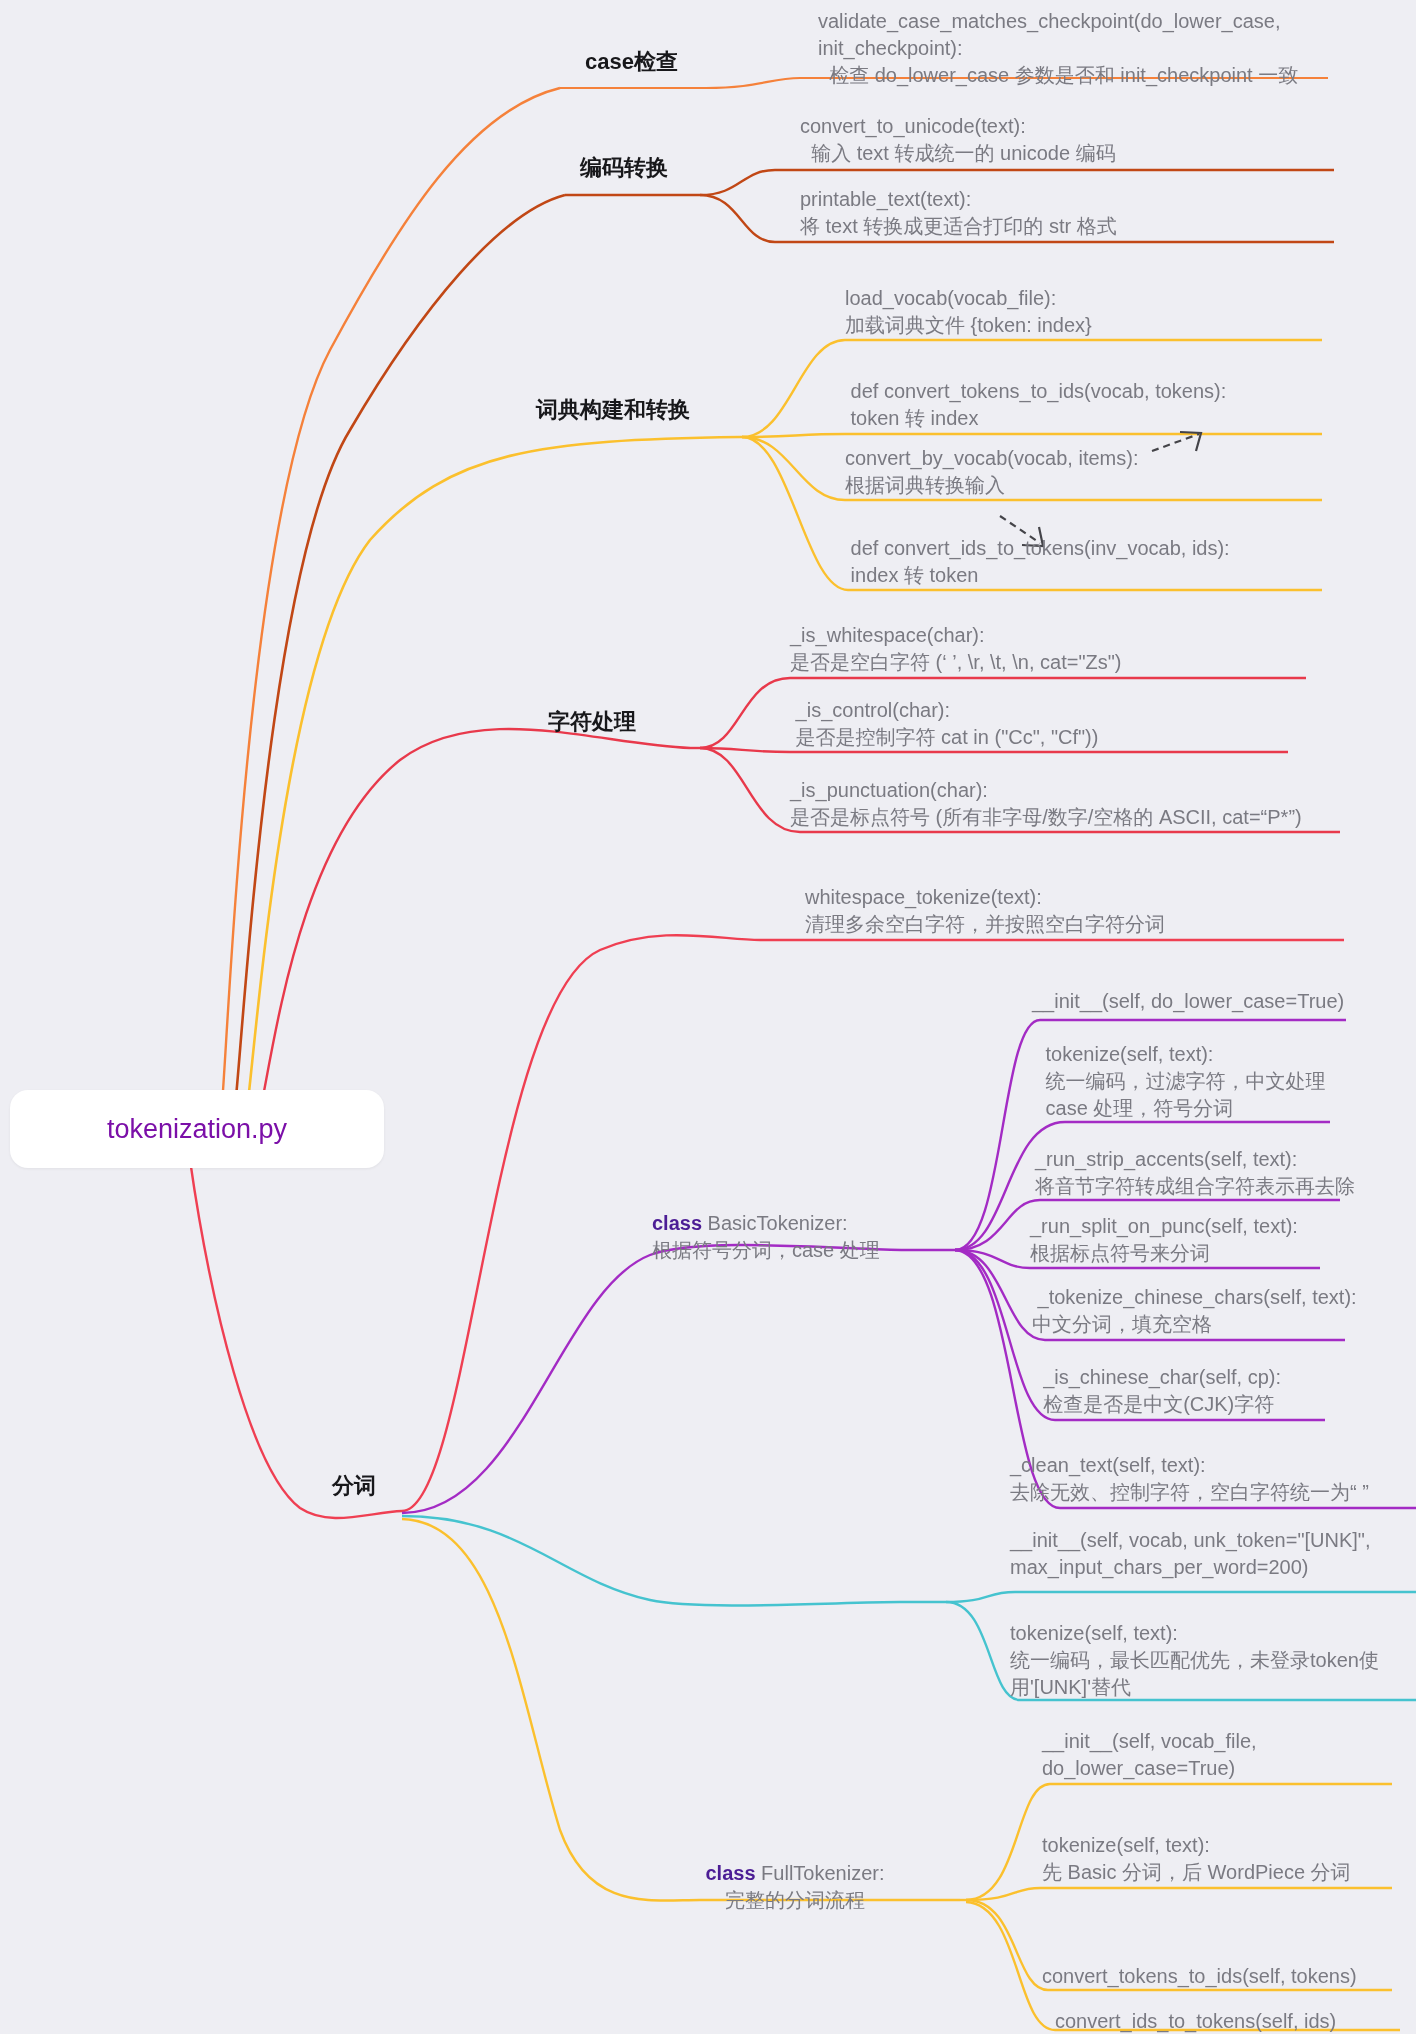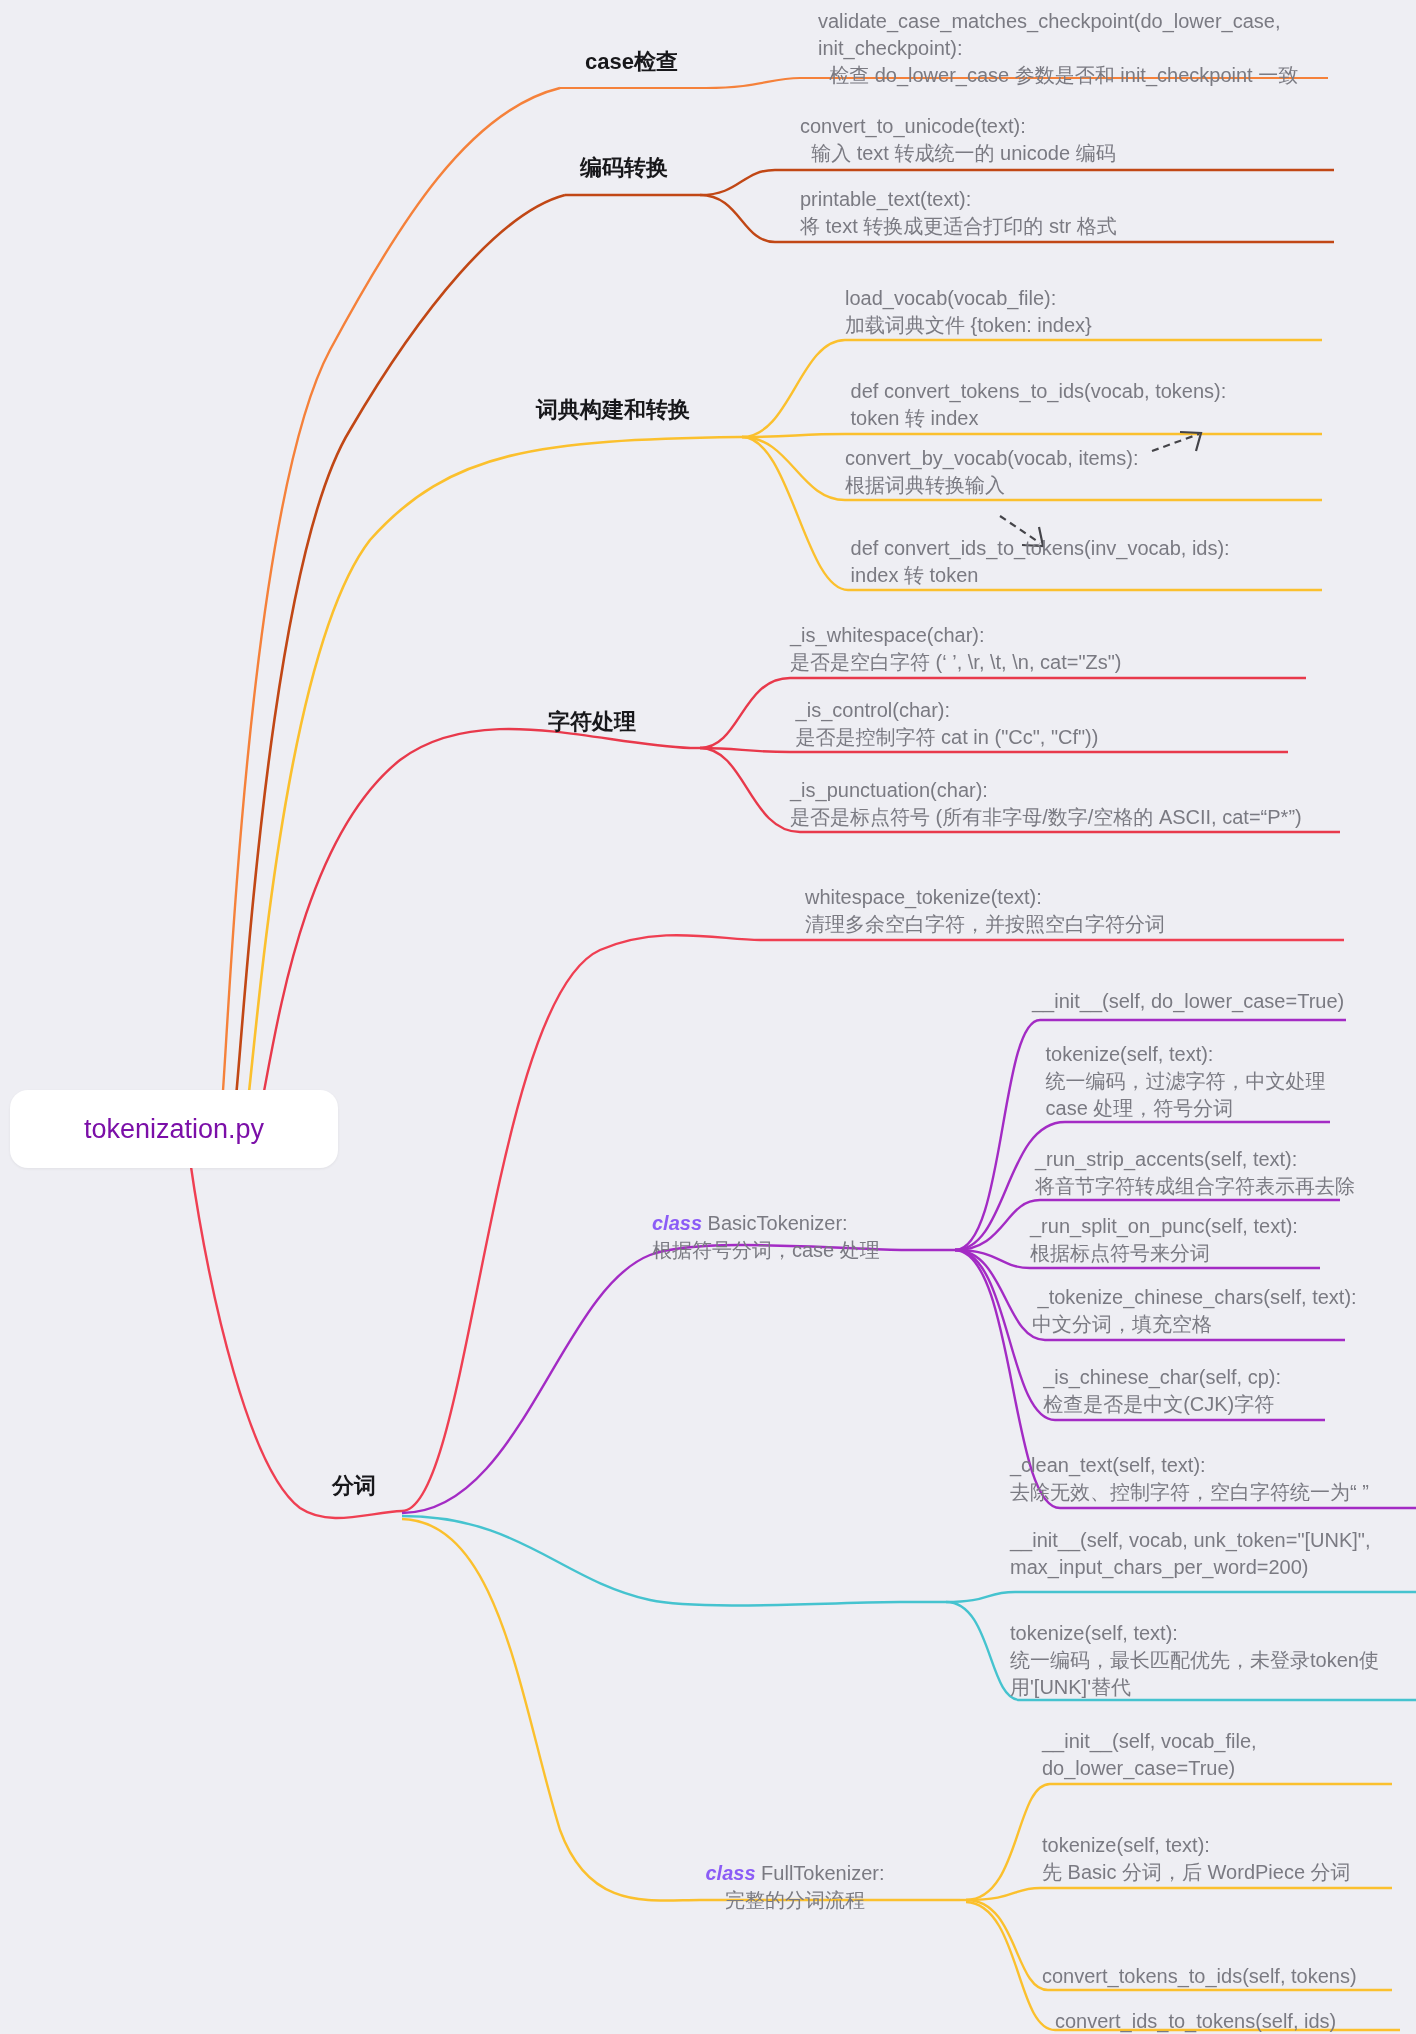--- a/index.html
+++ b/index.html
@@ -20,28 +20,28 @@
     white-space:pre-wrap;
     letter-spacing:0px;
   }
   .branch-label{
     color:#18181b;
     font-size:22px;
     font-weight:bold;
     line-height:28px;
     white-space:nowrap;
   }
-  .kw{color:#8b5cf6;font-weight:bold;font-style:italic;}
+  .kw{color:#4c1d95;font-weight:bold;}
   .root{
     position:absolute;
     background:#ffffff;
     border-radius:18px;
     box-shadow:0 1px 3px rgba(0,0,0,0.06);
     display:flex;align-items:center;justify-content:center;
-    padding:0 14px;
+    padding:0 37px;
   }
   .root-text{
     color:#7b0fa8;
     font-size:27px;
     line-height:34px;
     white-space:nowrap;
   }
 </style>
 </head>
 <body>

